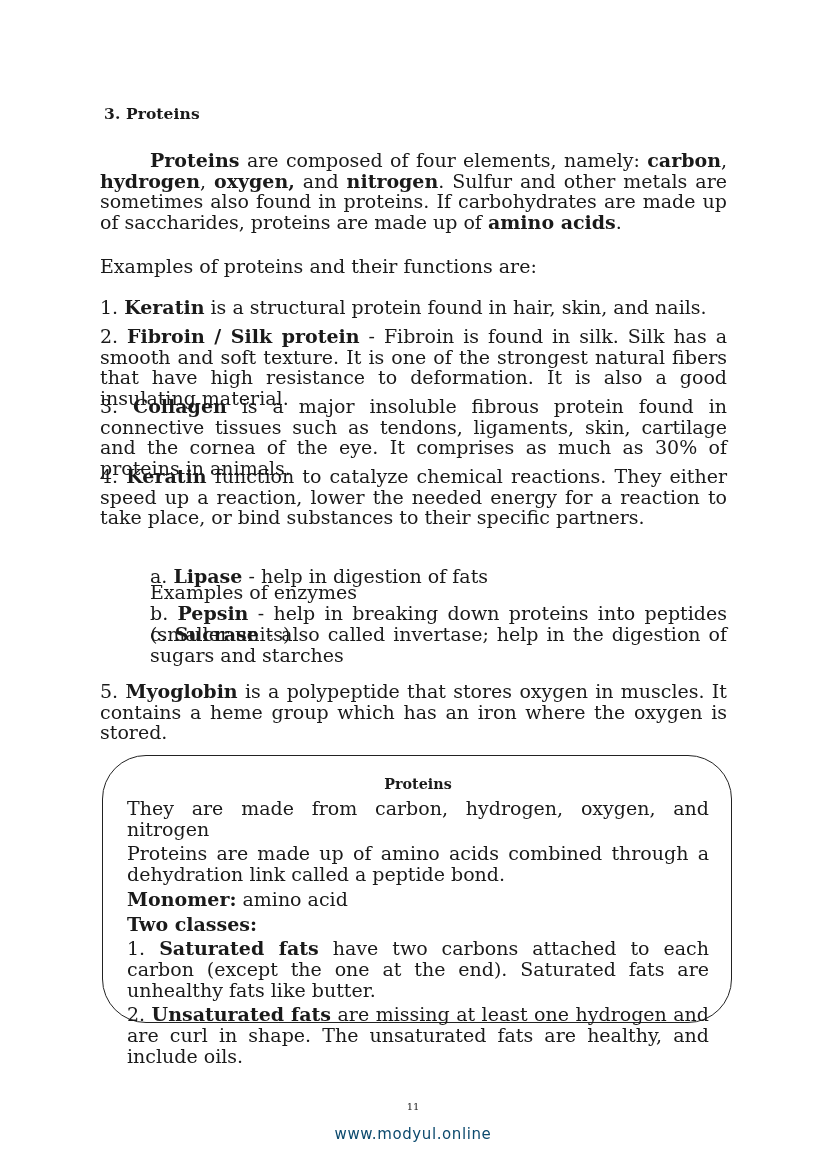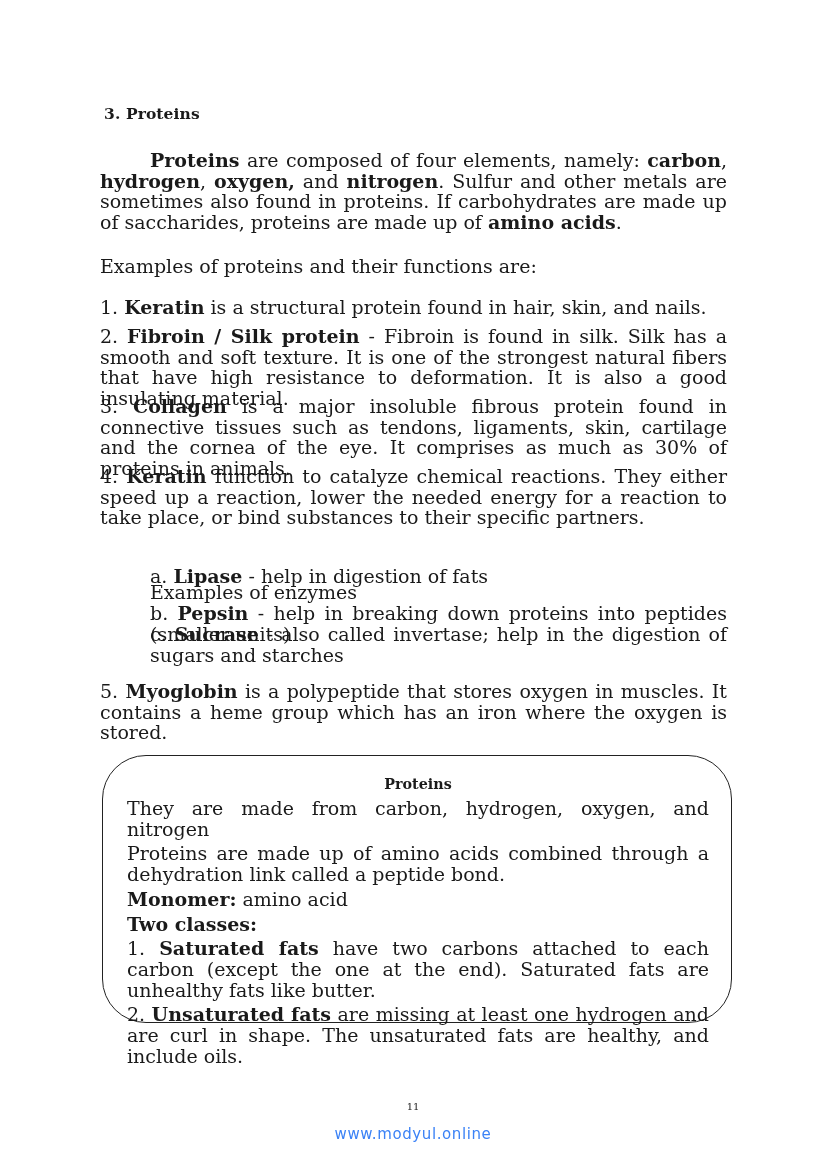--- a/index.html
+++ b/index.html
@@ -11,21 +11,21 @@
   b { font-weight:bold; }
   .indent-p { text-indent:50px; }
   .sub { position:absolute; left:150px; width:577px; }
   .box { position:absolute; left:102px; top:755px; width:630px; height:268px;
          border:1.6px solid #222; border-radius:44px; box-sizing:border-box; }
   .box-inner { position:absolute; left:24px; top:18px; width:582px; }
   .box-title { text-align:center; font-weight:bold; font-size:14.3px; line-height:20px; margin-bottom:4px; }
   .box p { margin-bottom:4px; }
   .pagenum { position:absolute; left:0; width:826px; top:1101px; text-align:center; font-size:10px; }
   .watermark { position:absolute; left:0; width:826px; top:1125px; text-align:center;
-               font-family:"DejaVu Sans","Liberation Sans",sans-serif; font-size:15px; color:#3b82f6; letter-spacing:0.6px; }
+               font-family:"DejaVu Sans","Liberation Sans",sans-serif; font-size:15px; color:#0c4a6e; letter-spacing:0.6px; }
 </style>
 </head>
 <body>
 
 <h3 class="title">3. Proteins</h3>
 
 <p class="abs indent-p" style="top:150px;"><b>Proteins</b><span> are composed of four elements, namely: </span><b>carbon</b><span>, </span><b>hydrogen</b><span>, </span><b>oxygen,</b><span> and </span><b>nitrogen</b><span>. Sulfur and other metals are sometimes also found in proteins. If carbohydrates are made up of saccharides, proteins are made up of </span><b>amino acids</b><span>.</span></p>
 
 <p class="abs" style="top:256px;">Examples of proteins and their functions are:</p>
 

